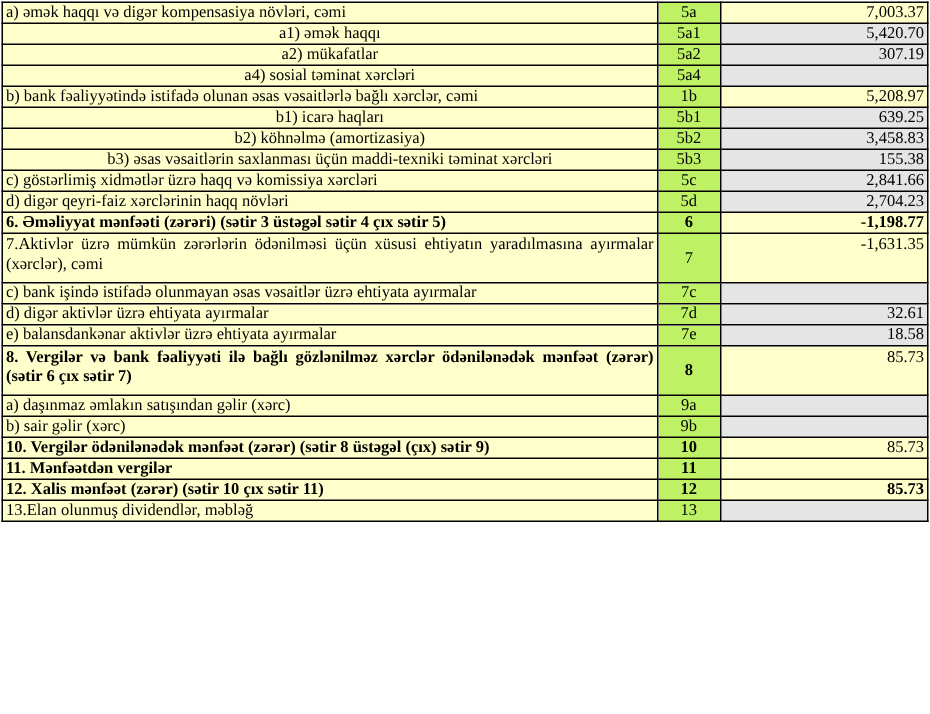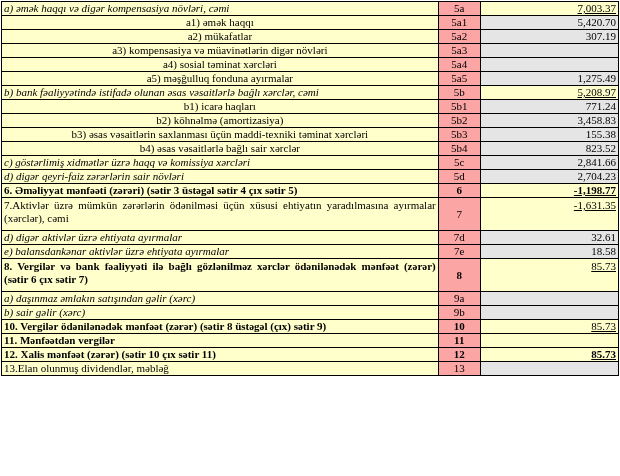--- a/index.html
+++ b/index.html
@@ -27,32 +27,32 @@
   }
   table.report td {
     border: 1.5px solid #000000;
     padding: 0 2px;
     height: 12.6px;
     vertical-align: middle;
     overflow: hidden;
     white-space: nowrap;
   }
   td.c-label { background: #FFFFCC; text-align: left; }
-  td.c-code  { background: #fca5a5; text-align: center; width: 42px; }
+  td.c-code  { background: #bef264; text-align: center; width: 42px; }
   td.c-value {
     text-align: right;
     width: 138px;
     border-left-width: 2px;
     padding-right: 3px;
   }
-  td.vy { background: #FFFFCC; text-decoration: underline; }
+  td.vy { background: #FFFFCC; }
   td.vw { background: #e5e5e5; }
   .bold { font-weight: bold; }
   td.ind0 { padding-left: 2px; }
-  td.ind1 { padding-left: 10px; font-style: italic; }
+  td.ind1 { padding-left: 10px; }
   td.ind2 { padding-left: 21px; text-align: center; }
   tr.tall td { height: 31px; }
   tr.tall td.c-label {
     vertical-align: top;
     white-space: normal;
     text-align: justify;
     padding-top: 1px;
   }
   tr.tall td.c-value { vertical-align: top; padding-top: 1px; }
   tr.tall td.c-code { vertical-align: middle; }
@@ -79,94 +79,84 @@
     <td class="c-code">5a1</td>
     <td class="c-value vw">5,420.70</td>
   </tr>
 
   <tr>
     <td class="c-label ind2">a2) mükafatlar</td>
     <td class="c-code">5a2</td>
     <td class="c-value vw">307.19</td>
   </tr>
 
-  <tr>
-    <td class="c-label ind2">a3) kompensasiya və müavinətlərin digər növləri</td>
-    <td class="c-code">5a3</td>
-    <td class="c-value vw"></td>
-  </tr>
 
   <tr>
     <td class="c-label ind2">a4) sosial təminat xərcləri</td>
     <td class="c-code">5a4</td>
     <td class="c-value vw"></td>
   </tr>
 
-  <tr>
-    <td class="c-label ind2">a5) məşğulluq fonduna ayırmalar</td>
-    <td class="c-code">5a5</td>
-    <td class="c-value vw">1,275.49</td>
-  </tr>
 
   <tr>
     <td class="c-label ind1">b) bank fəaliyyətində istifadə olunan əsas vəsaitlərlə bağlı xərclər, cəmi</td>
-    <td class="c-code">5b</td>
+    <td class="c-code">1b</td>
     <td class="c-value vy">5,208.97</td>
   </tr>
 
   <tr>
     <td class="c-label ind2">b1) icarə haqları</td>
     <td class="c-code">5b1</td>
-    <td class="c-value vw">771.24</td>
+    <td class="c-value vw">639.25</td>
   </tr>
 
   <tr>
     <td class="c-label ind2">b2) köhnəlmə (amortizasiya)</td>
     <td class="c-code">5b2</td>
     <td class="c-value vw">3,458.83</td>
   </tr>
 
   <tr>
     <td class="c-label ind2">b3) əsas vəsaitlərin saxlanması üçün maddi-texniki təminat xərcləri</td>
     <td class="c-code">5b3</td>
     <td class="c-value vw">155.38</td>
   </tr>
 
-  <tr>
-    <td class="c-label ind2">b4) əsas vəsaitlərlə bağlı sair xərclər</td>
-    <td class="c-code">5b4</td>
-    <td class="c-value vw">823.52</td>
-  </tr>
 
   <tr>
     <td class="c-label ind1">c) göstərlimiş xidmətlər üzrə haqq və komissiya xərcləri</td>
     <td class="c-code">5c</td>
     <td class="c-value vw">2,841.66</td>
   </tr>
 
   <tr>
-    <td class="c-label ind1">d) digər qeyri-faiz zərərlərin sair növləri</td>
+    <td class="c-label ind1">d) digər qeyri-faiz xərclərinin haqq növləri</td>
     <td class="c-code">5d</td>
     <td class="c-value vw">2,704.23</td>
   </tr>
 
   <tr>
     <td class="c-label ind0 bold">6. Əməliyyat mənfəəti (zərəri) (sətir 3 üstəgəl sətir 4 çıx sətir 5)</td>
     <td class="c-code bold">6</td>
     <td class="c-value bold vy">-1,198.77</td>
   </tr>
 
   <tr class="tall">
     <td class="c-label ind0">7.Aktivlər üzrə mümkün zərərlərin ödənilməsi üçün xüsusi ehtiyatın yaradılmasına ayırmalar (xərclər), cəmi</td>
     <td class="c-code">7</td>
     <td class="c-value vy">-1,631.35</td>
   </tr>
 
 
 
+  <tr>
+    <td class="c-label ind1">c) bank işində istifadə olunmayan əsas vəsaitlər üzrə ehtiyata ayırmalar</td>
+    <td class="c-code">7c</td>
+    <td class="c-value vw"></td>
+  </tr>
 
   <tr>
     <td class="c-label ind1">d) digər aktivlər üzrə ehtiyata ayırmalar</td>
     <td class="c-code">7d</td>
     <td class="c-value vw">32.61</td>
   </tr>
 
   <tr>
     <td class="c-label ind1">e) balansdankənar aktivlər üzrə ehtiyata ayırmalar</td>
     <td class="c-code">7e</td>

